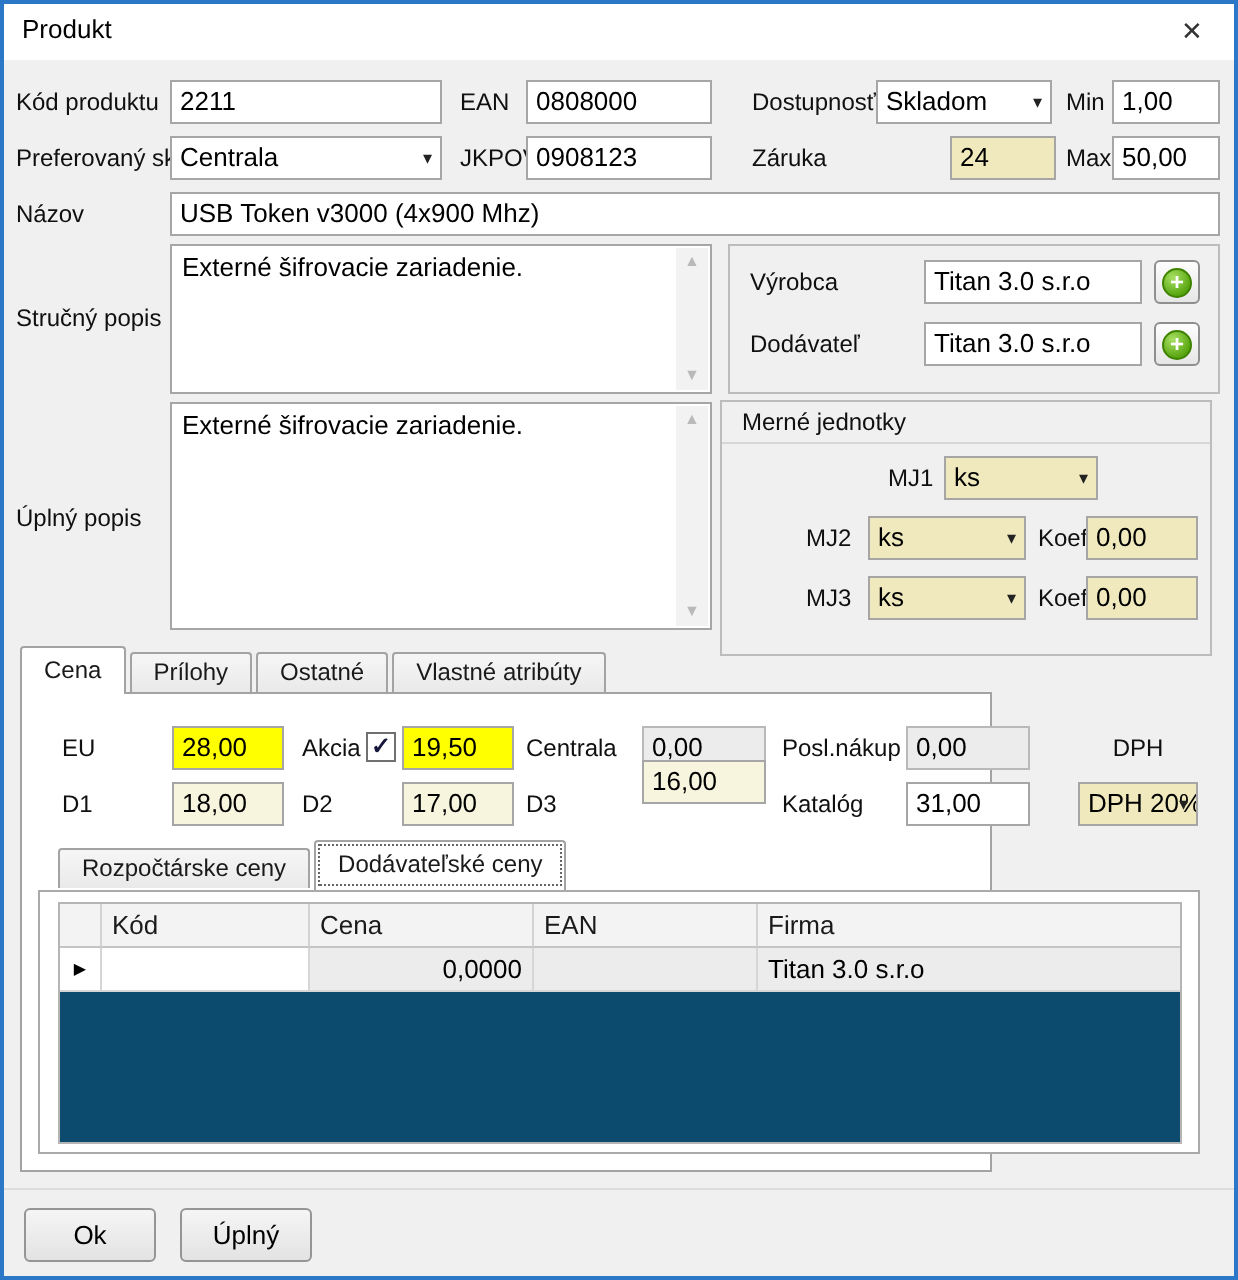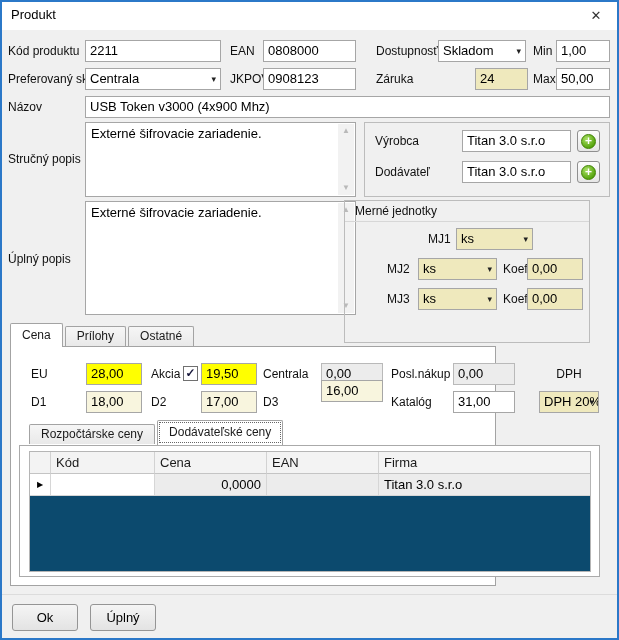--- a/index.html
+++ b/index.html
@@ -122,21 +122,21 @@
 
   <span class="lbl" style="left:8px;top:248px">Úplný popis</span>
   <div class="ta" style="left:85px;top:201px;width:271px;height:114px">
     <div class="txtc">Externé šifrovacie zariadenie.</div>
     <div class="sb">
       <span>▲</span>
       <span>▼</span>
     </div>
   </div>
 
-  <div class="panel" style="left:344px;top:200px;width:246px;height:143px">
+  <div class="panel" style="left:360px;top:200px;width:246px;height:128px">
     <div class="ptitle">Merné jednotky</div>
     <span class="lbl" style="left:83px;top:27px">MJ1</span>
     <div class="fld combo khaki" style="left:111px;top:27px;width:77px">
       <span>ks</span>
       <span class="arr">▾</span>
     </div>
     <span class="lbl" style="left:42px;top:57px">MJ2</span>
     <div class="fld combo khaki" style="left:73px;top:57px;width:79px">
       <span>ks</span>
       <span class="arr">▾</span>
@@ -149,20 +149,21 @@
       <span class="arr">▾</span>
     </div>
     <span class="lbl" style="left:158px;top:87px">Koef</span>
     <div class="fld khaki" style="left:182px;top:87px;width:56px">0,00</div>
   </div>
 
   <div class="tabrow" style="left:10px;top:323px;height:24px">
     <div class="tab active">Cena</div>
     <div class="tab">Prílohy</div>
     <div class="tab">Ostatné</div>
+    <div class="tab">Vlastné atribúty</div>
   </div>
 
   <div class="tabpanel">
     <span class="lbl" style="left:20px;top:16px">EU</span>
     <div class="fld yellow" style="left:75px;top:16px;width:56px">28,00</div>
     <span class="lbl" style="left:140px;top:16px">Akcia</span>
     <div class="checkbox" style="left:172px;top:19px">
       <span>✓</span>
     </div>
     <div class="fld yellow" style="left:190px;top:16px;width:56px">19,50</div>

